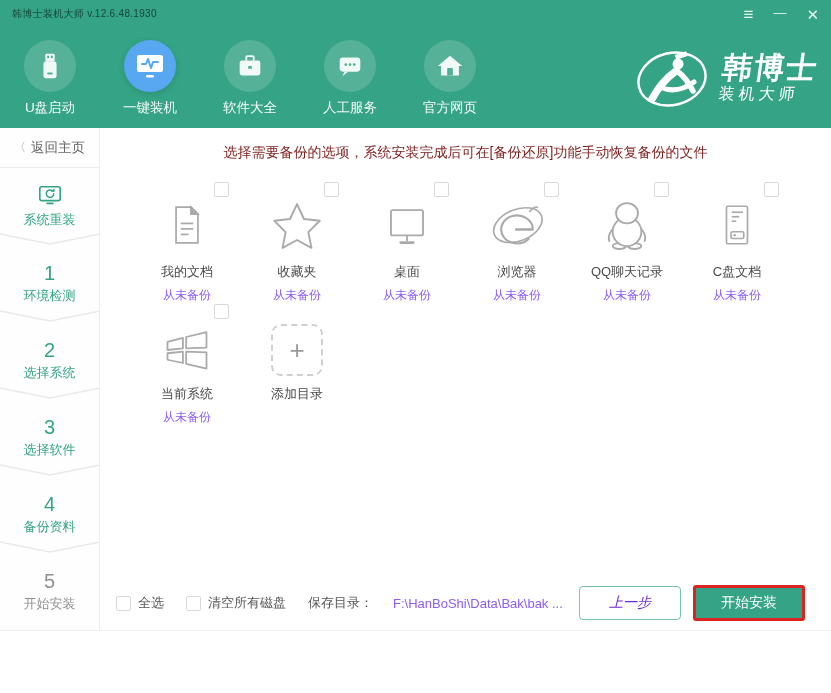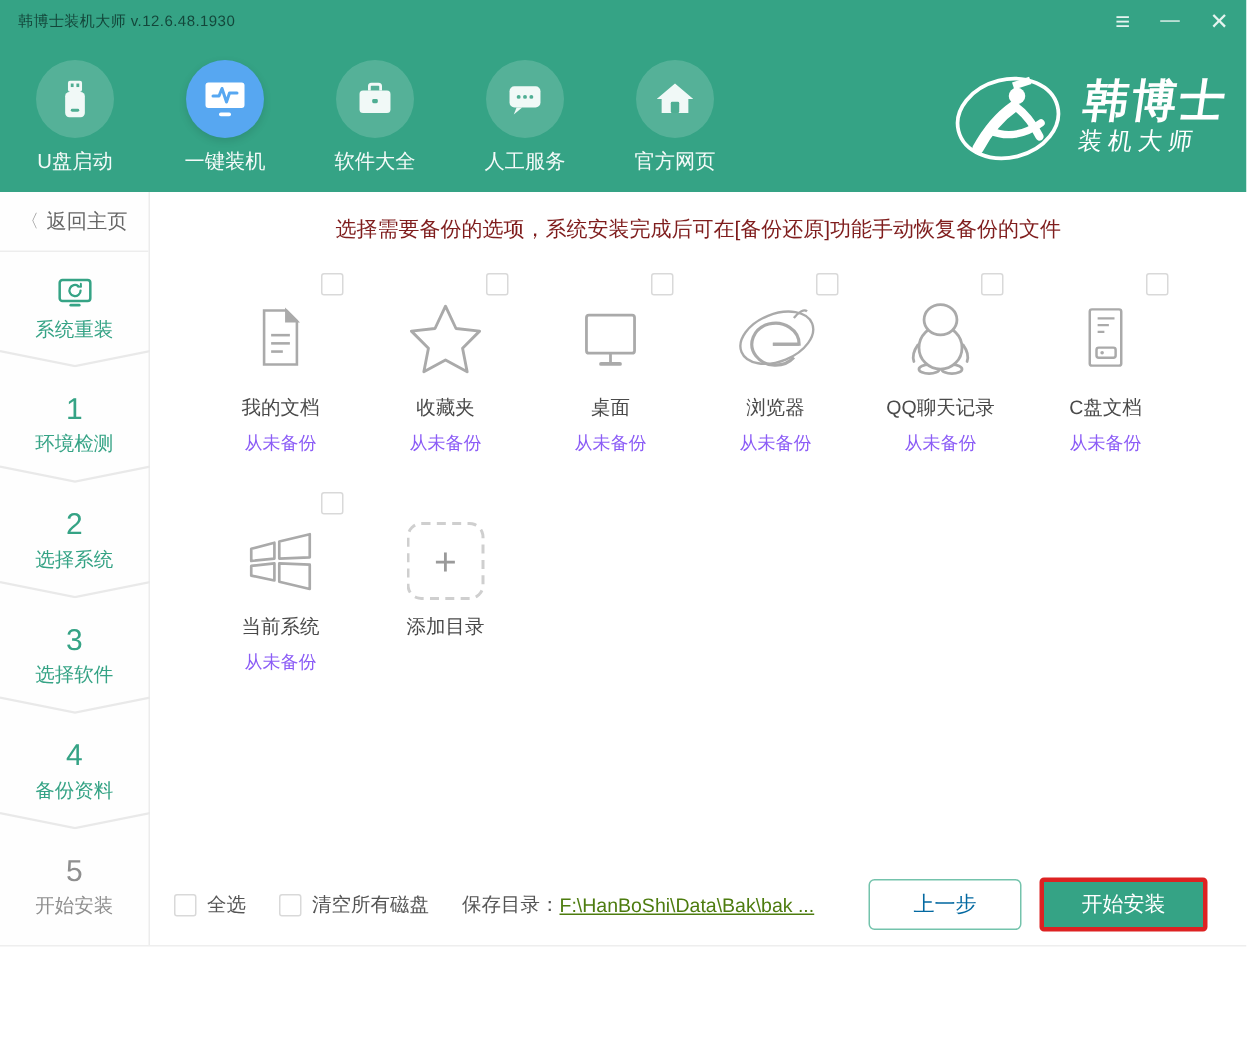--- a/index.html
+++ b/index.html
@@ -36,36 +36,36 @@
   .back-arrow { color:#9a9a9a; font-size:12px; }
   .step { position:relative; height:77px; display:flex; flex-direction:column; align-items:center; justify-content:center; cursor:pointer; }
   .step-num { font-size:20px; color:#35a385; line-height:1.1; }
   .step-label { font-size:13px; color:#35a385; margin-top:3px; }
   .step.inactive .step-num, .step.inactive .step-label { color:#8f8f8f; }
   .step .chev { position:absolute; bottom:0; left:0; }
 
   
   .main { position:relative; flex:1; background:#fff; }
   .instruction { margin-top:16px; text-align:center; font-size:14px; color:#7f1d1d; }
-  .grid { margin:20px 0 0 32px; display:grid; grid-template-columns:repeat(6,110px); row-gap:24px; }
+  .grid { margin:20px 0 0 32px; display:grid; grid-template-columns:repeat(6,110px); }
   .cell { position:relative; width:110px; text-align:center; cursor:pointer; }
   .cbx { display:inline-block; width:15px; height:15px; background:#fff; border:1px solid #d9d9d9; border-radius:2px; }
   .cell .cbx { position:absolute; top:0; right:13px; }
   .cell-icon { margin-top:10px; height:62px; display:flex; align-items:flex-end; justify-content:center; }
   .cell-label { font-size:13px; color:#4a4a4a; margin-top:9px; }
   .cell-status { font-size:12px; color:#8b5cf6; margin-top:6px; }
   .add-box { width:52px; height:52px; border:2px dashed #cfcfcf; border-radius:10px; display:flex; align-items:center; justify-content:center; font-size:26px; color:#9a9a9a; font-weight:300; }
 
   
   .footer { position:absolute; left:0; right:16px; bottom:0; height:48px; display:flex; align-items:center; padding:0 6px 6px 16px; background:#fff; }
   .chk { display:flex; align-items:center; gap:7px; font-size:13px; color:#555; margin-right:22px; cursor:pointer; }
   .save-label { font-size:13px; color:#555; }
-  .save-link { font-size:13px; color:#4d7c0f; text-decoration:underline; cursor:pointer; }
+  .save-link { font-size:13px; color:#8b5cf6; cursor:pointer;margin-left:20px; }
   .spacer { flex:1; }
-  .btn-prev { width:102px; height:34px; background:#fff; border:1px solid #74c3ac; border-radius:4px; color:#0369a1; font-size:14px; cursor:pointer; margin-right:12px; font-family:"Liberation Sans",sans-serif; }
+  .btn-prev { width:102px; height:34px; background:#fff; border:1px solid #74c3ac; border-radius:4px; color:#6d28d9; font-size:14px; cursor:pointer; margin-right:12px; font-family:"Liberation Sans",sans-serif;font-style:italic; }
   .btn-start { width:112px; height:36px; background:#35a385; border:3px solid #dd2222; border-radius:3px; color:#fff; font-size:14px; cursor:pointer; margin-right:4px; font-family:"Liberation Sans",sans-serif; }
 
   svg { display:block; }
 </style>
 </head>
 <body>
 
 <div class="page">
   <div class="app-window">
 

